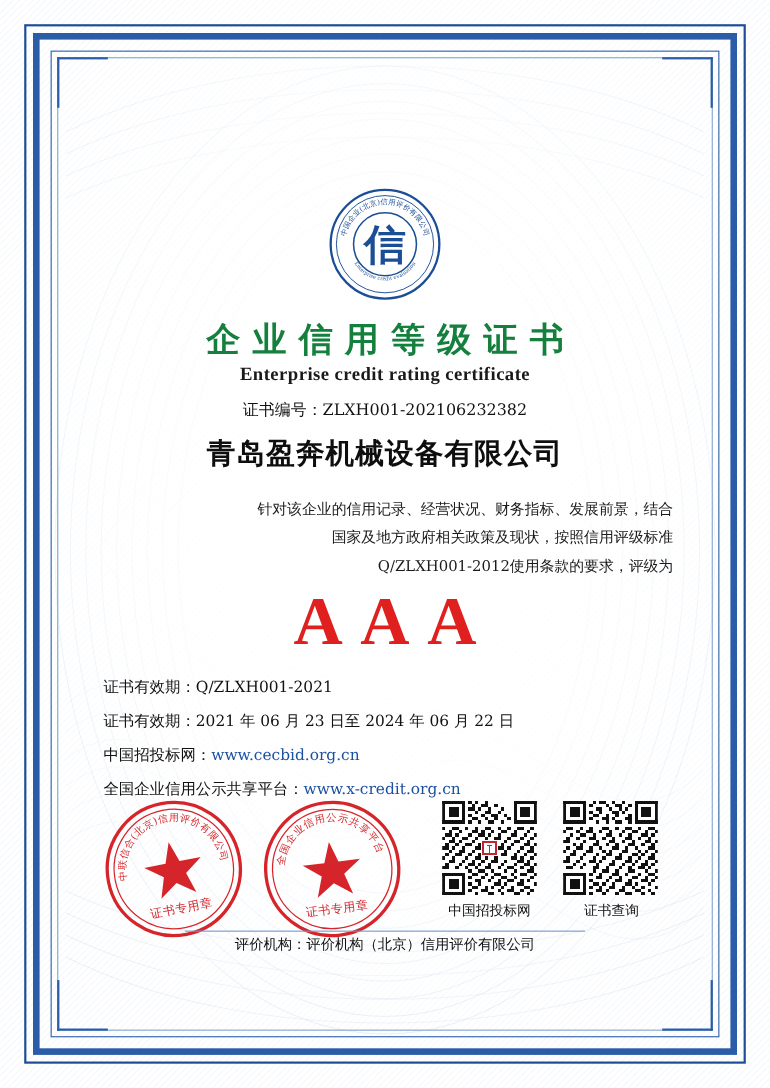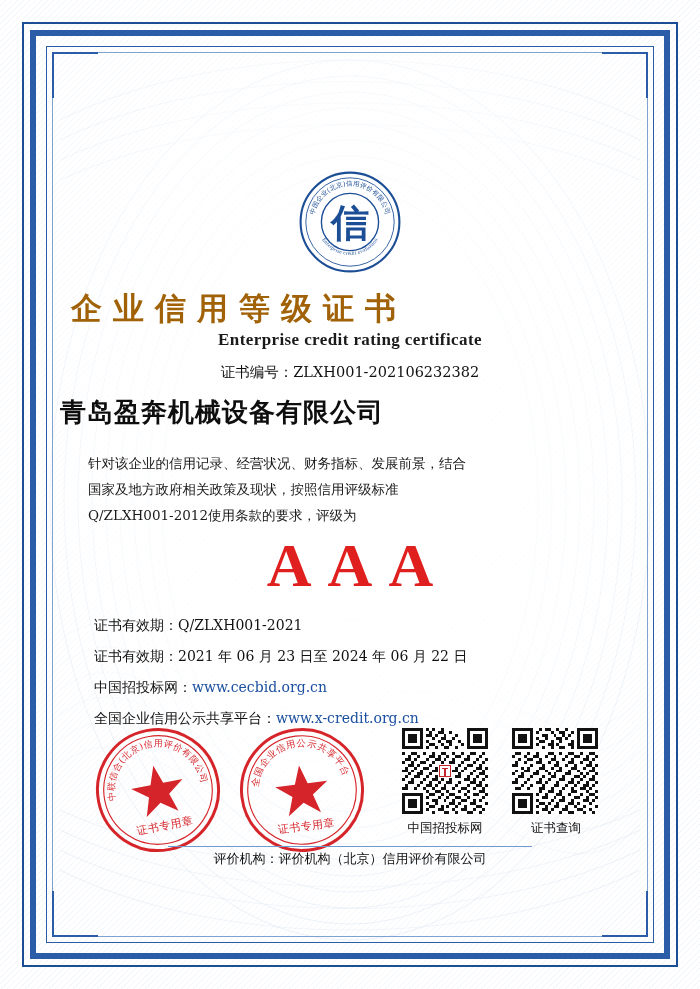--- a/index.html
+++ b/index.html
@@ -63,25 +63,25 @@
     position: absolute;
     left: 50%; top: 110px;
     transform: translateX(-50%);
     width: 104px; height: 104px;
   }
   .emblem { width: 104px; height: 104px; display: block; }
 
   .title-cn {
     position: absolute;
     left: 0; right: 0; top: 228px;
-    text-align: left;
+    text-align: center;
     font-size: 31px;
     letter-spacing: 11px;
     font-weight: bold;
-    color: #a16207;
+    color: #15803d;
     text-indent: 11px;
     font-family: "DejaVu Serif", serif;
   }
   .title-en {
     position: absolute;
     left: 0; right: 0; top: 270px;
     text-align: center;
     font-size: 17px;
     font-weight: bold;
     color: #1a1a1a;
@@ -92,32 +92,32 @@
     position: absolute;
     left: 0; right: 0; top: 303px;
     text-align: center;
     font-size: 14.5px;
     color: #111;
     font-family: "DejaVu Serif", serif;
   }
   .company {
     position: absolute;
     left: 0; right: 0; top: 335px;
-    text-align: left;
+    text-align: center;
     font-size: 26px;
     font-weight: bold;
     color: #0e0e0e;
     letter-spacing: 1px;
     font-family: "DejaVu Serif", serif;
   }
 
   .body-text {
     position: absolute;
     left: 28px; right: 28px; top: 390px;
-    text-align: left;
+    text-align: right;
     font-size: 13.5px;
     line-height: 26px;
     color: #1a1a1a;
     font-family: "DejaVu Serif", serif;
   }
   .body-text div { white-space: nowrap; }
 
   .grade {
     position: absolute;
     left: 0; right: 0; top: 470px;

